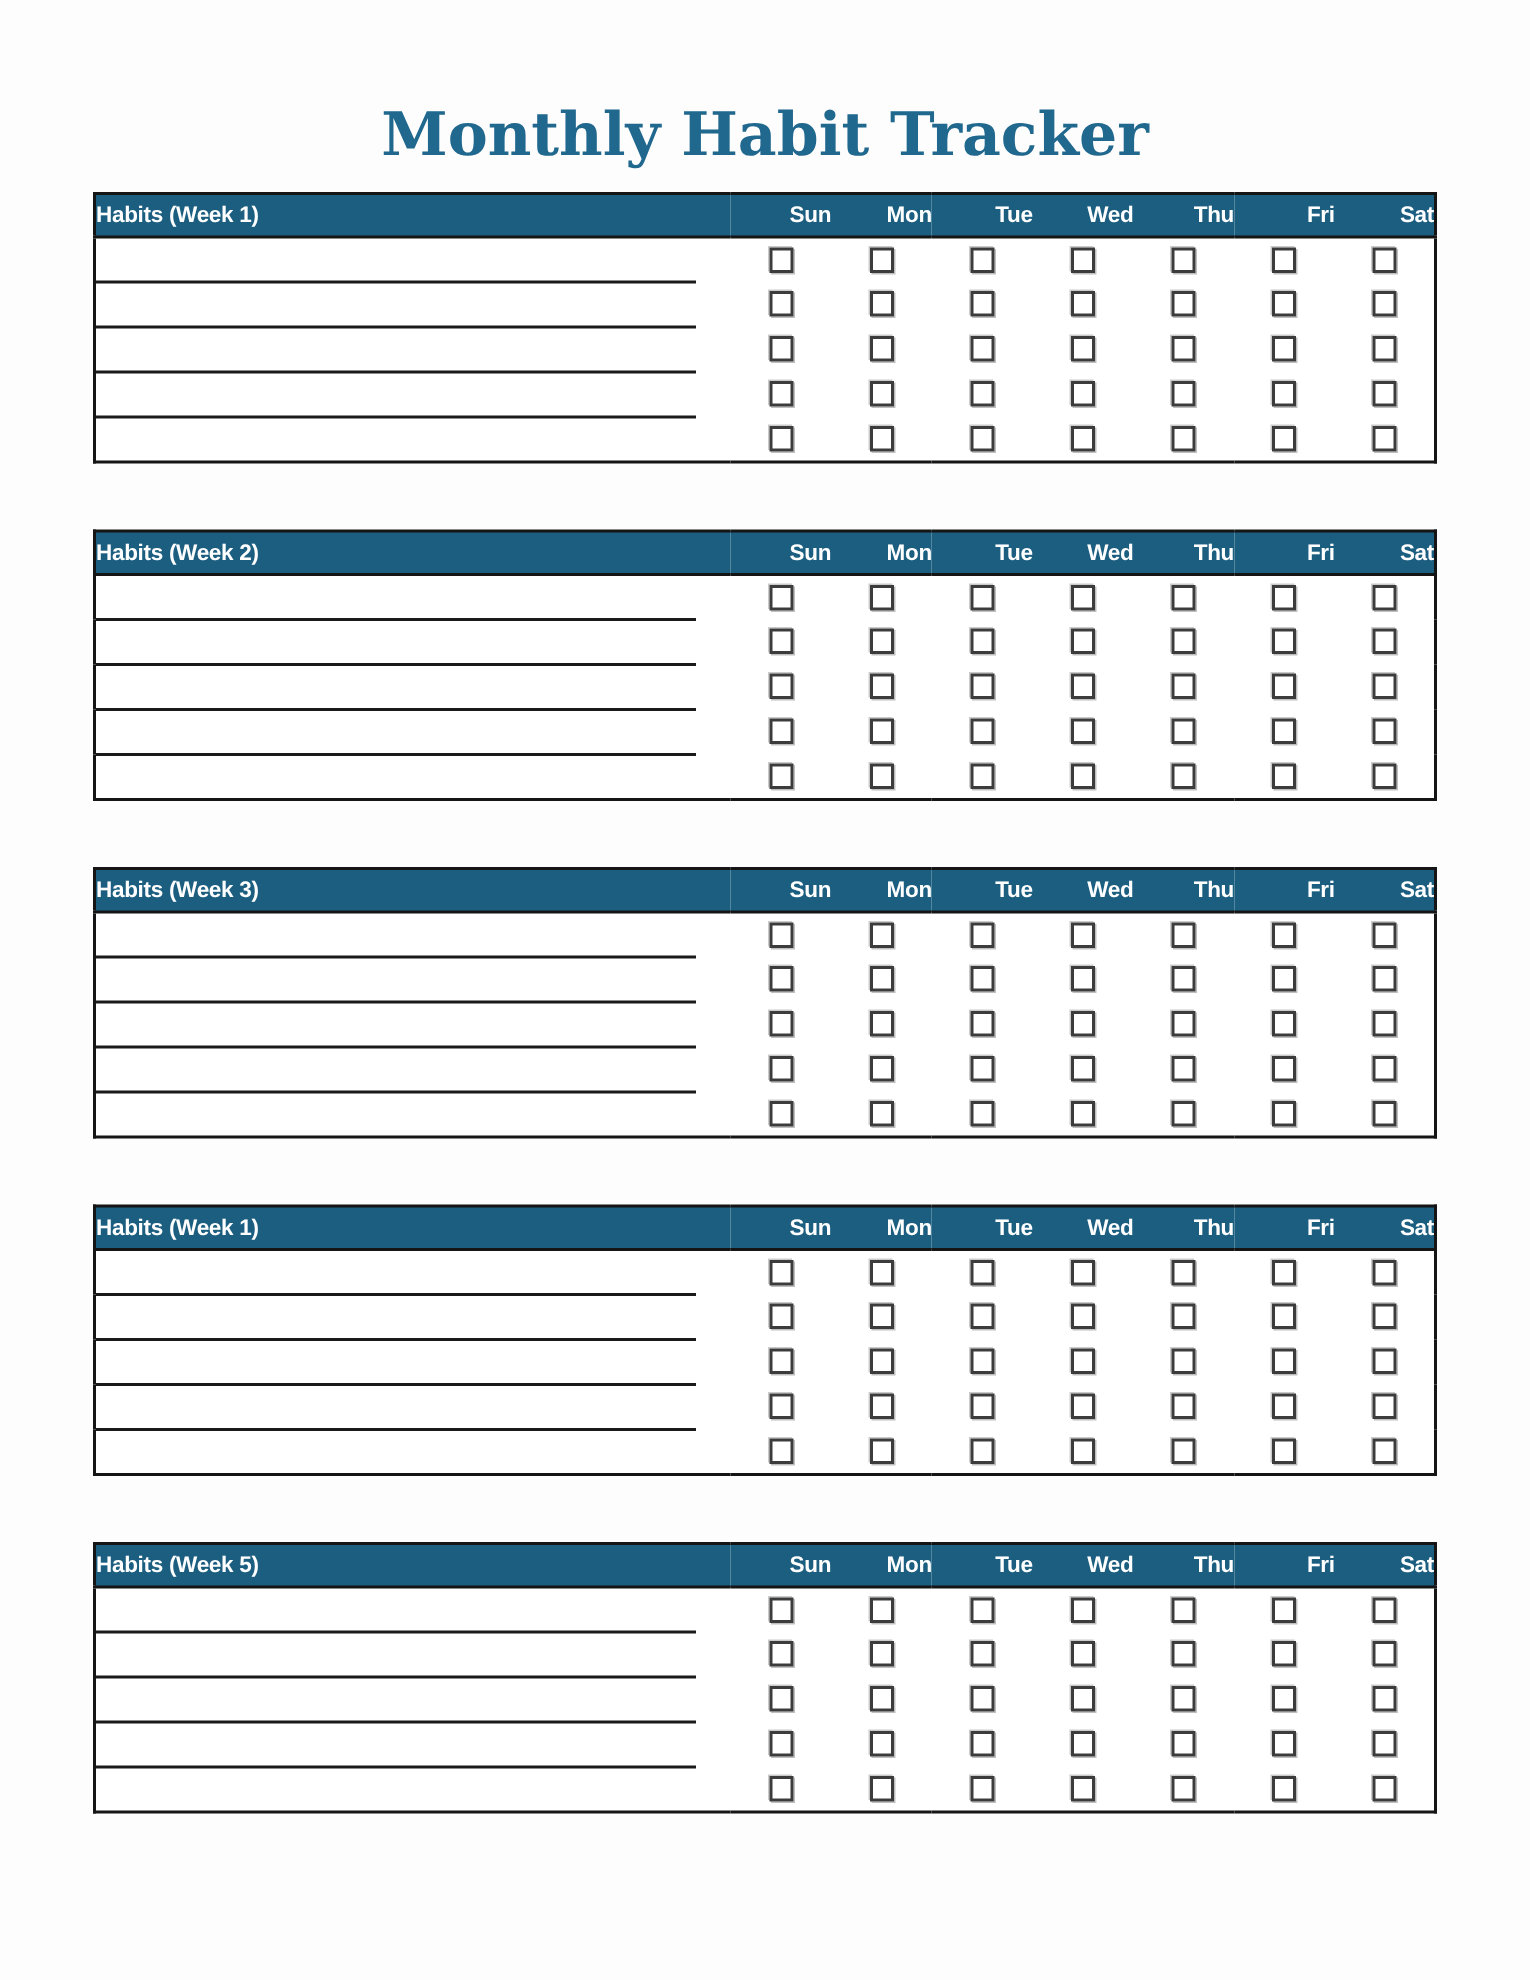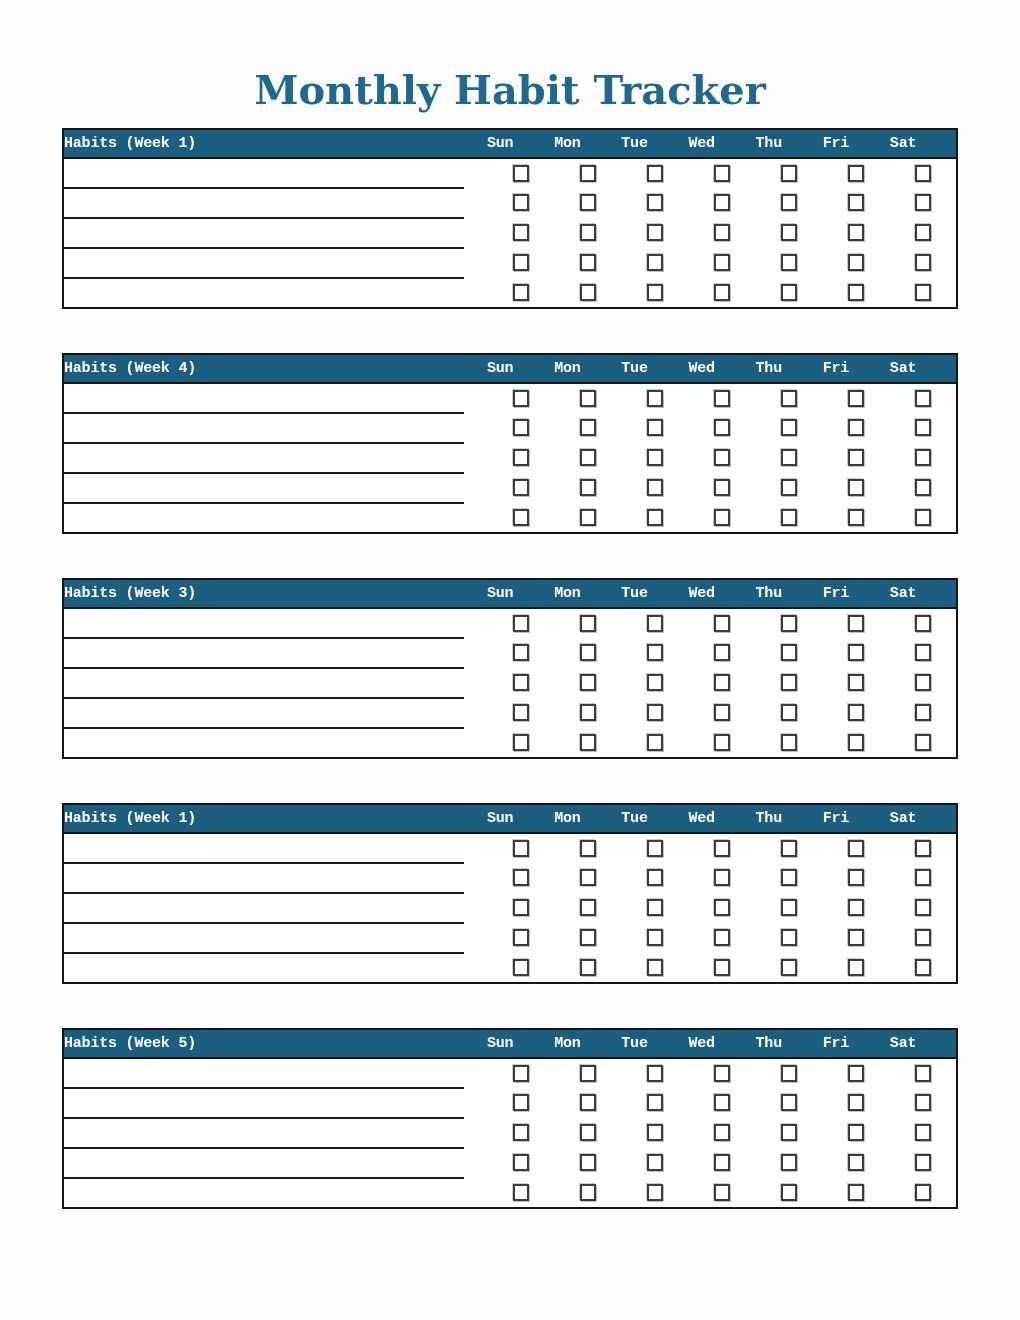--- a/index.html
+++ b/index.html
@@ -41,40 +41,39 @@
     margin: 14px 62px 0 62px;
     width: 896px;
   }
   table.week-table {
     width: 896px;
     border-collapse: collapse;
     table-layout: fixed;
     margin-bottom: 44px;
     background: #ffffff;
     border: 2px solid var(--table-border);
-    font-family: Liberation Mono, monospace;
   }
   table.week-table col.habit-col { width: 424px; }
   table.week-table thead tr {
     background: var(--header-bg);
   }
   table.week-table th {
     height: 29px;
     padding: 0;
     color: var(--header-text);
     font-size: 15px;
     font-weight: bold;
     letter-spacing: -0.2px;
     border-bottom: 2px solid var(--table-border);
   }
   th.habit-head {
     text-align: left;
     padding-left: 8px;
   }
-  th.day-head { text-align: left; }
+  th.day-head { text-align: right; }
   td {
     height: 30px;
     padding: 0;
   }
   td.habit-cell {
     position: relative;
   }
   .write-line {
     position: absolute;
     left: 0;
@@ -201,21 +200,21 @@
           <col>
           <col>
           <col>
           <col>
           <col>
           <col>
           <col>
         </colgroup>
         <thead>
           <tr>
-            <th class="habit-head">Habits (Week 4)</th>
+            <th class="habit-head">Habits (Week 2)</th>
             <th class="day-head">Sun</th>
             <th class="day-head">Mon</th>
             <th class="day-head">Tue</th>
             <th class="day-head">Wed</th>
             <th class="day-head">Thu</th>
             <th class="day-head">Fri</th>
             <th class="day-head">Sat</th>
           </tr>
         </thead>
         <tbody>

